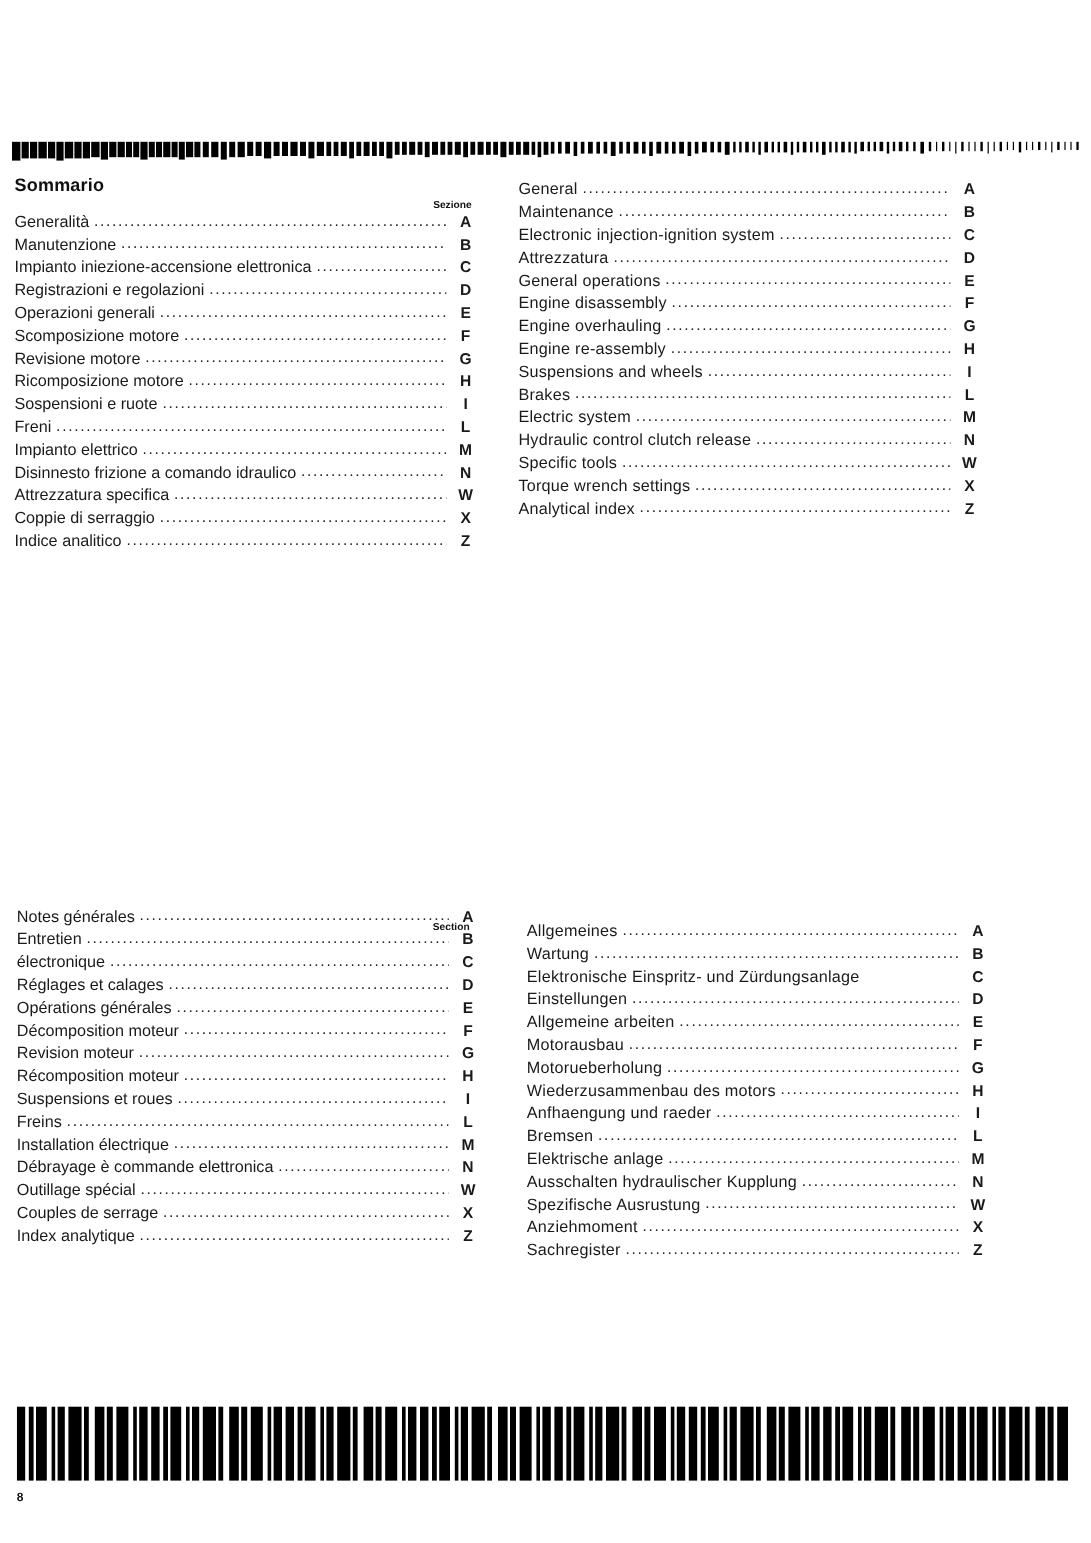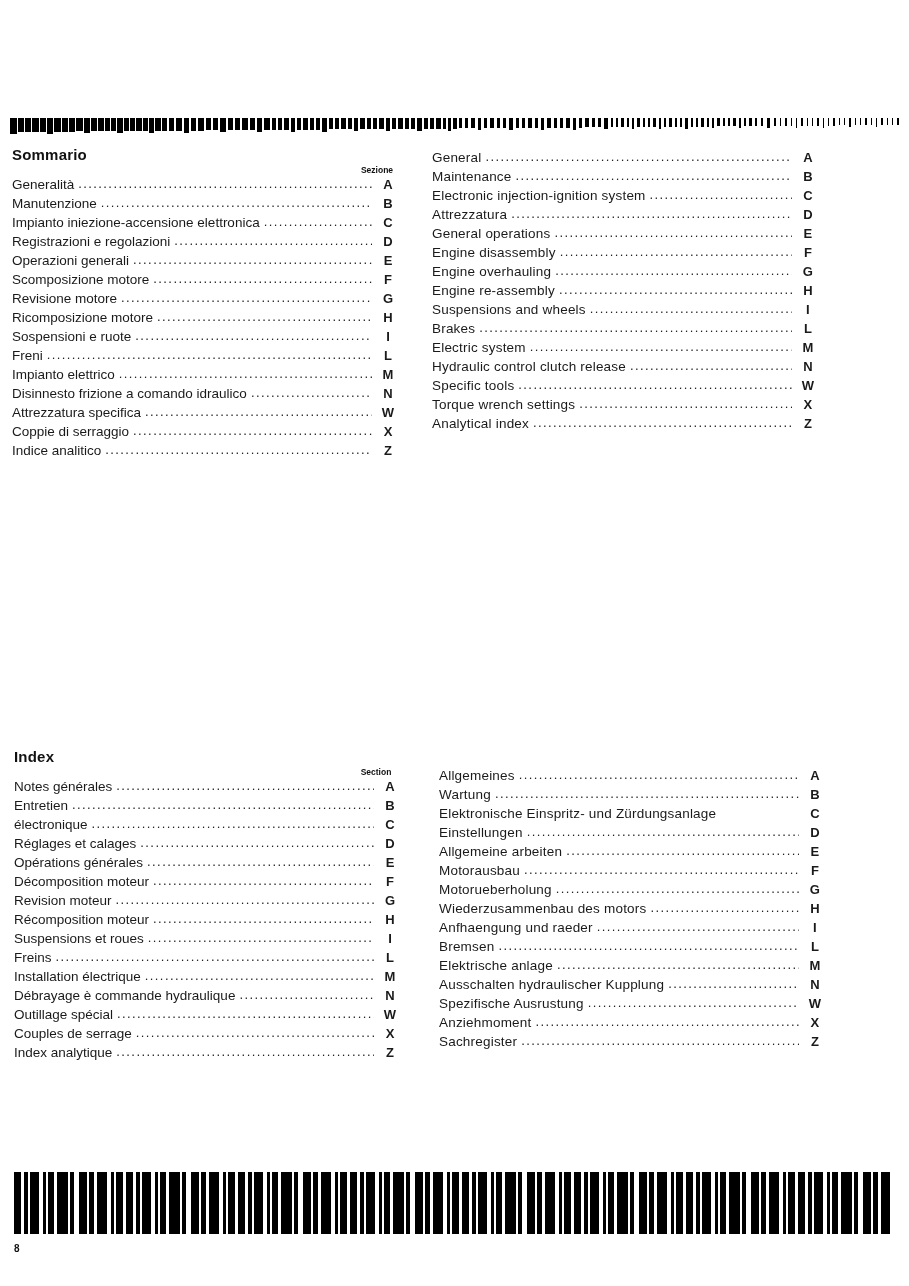--- a/index.html
+++ b/index.html
@@ -442,21 +442,20 @@
       </div>
       <div class="row">
         <span class="label">Analytical index</span>
         <span class="dots">.....................................................................</span>
         <span class="letter">Z</span>
       </div>
     </div>
 </div>
 
 <div class="toc" id="index">
-  <h2>Index</h2>
   <div class="col-head">Section</div>
   <div class="rows">
       <div class="row">
         <span class="label">Notes générales</span>
         <span class="dots">.....................................................................</span>
         <span class="letter">A</span>
       </div>
       <div class="row">
         <span class="label">Entretien</span>
         <span class="dots">.....................................................................</span>
@@ -501,21 +500,21 @@
         <span class="label">Freins</span>
         <span class="dots">.....................................................................</span>
         <span class="letter">L</span>
       </div>
       <div class="row">
         <span class="label">Installation  électrique</span>
         <span class="dots">.....................................................................</span>
         <span class="letter">M</span>
       </div>
       <div class="row">
-        <span class="label">Débrayage  è  commande  hydraulique</span>
+        <span class="label">Débrayage  è  commande  elettronica</span>
         <span class="dots">.....................................................................</span>
         <span class="letter">N</span>
       </div>
       <div class="row">
         <span class="label">Outillage  spécial</span>
         <span class="dots">.....................................................................</span>
         <span class="letter">W</span>
       </div>
       <div class="row">
         <span class="label">Couples  de  serrage</span>

